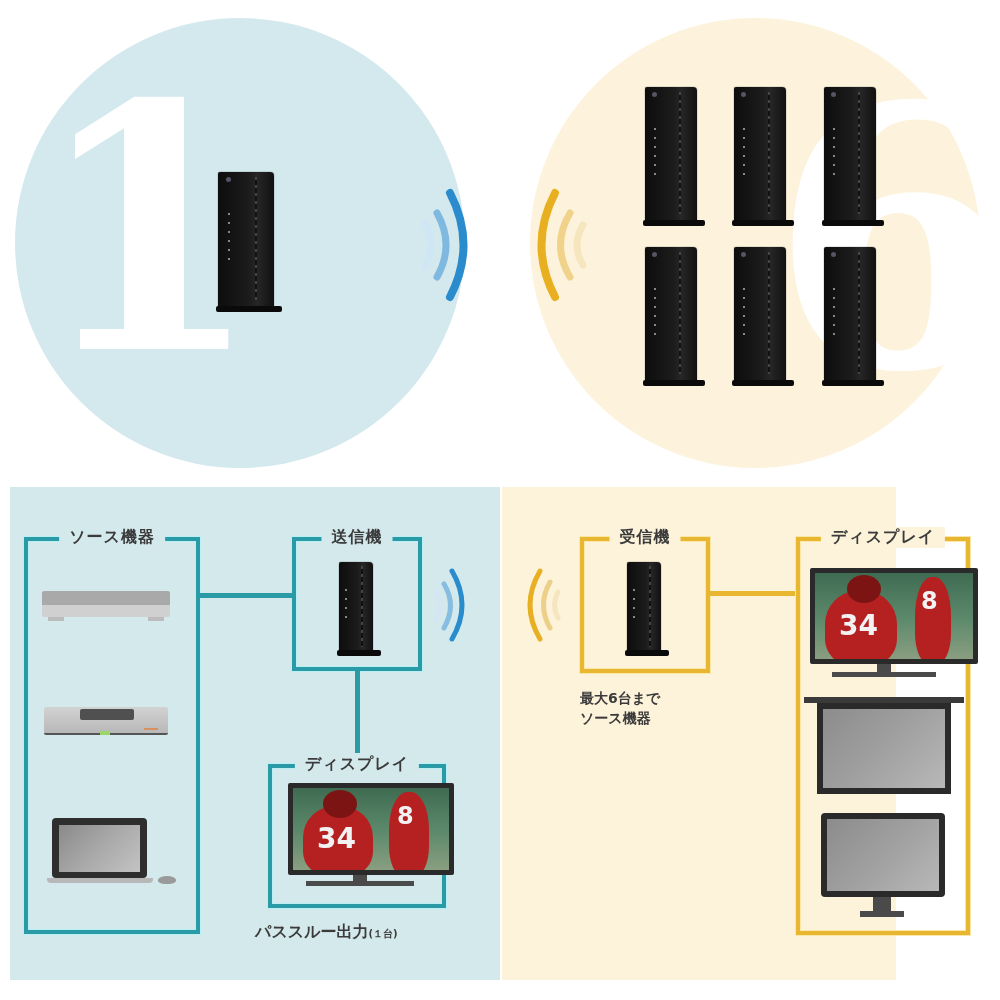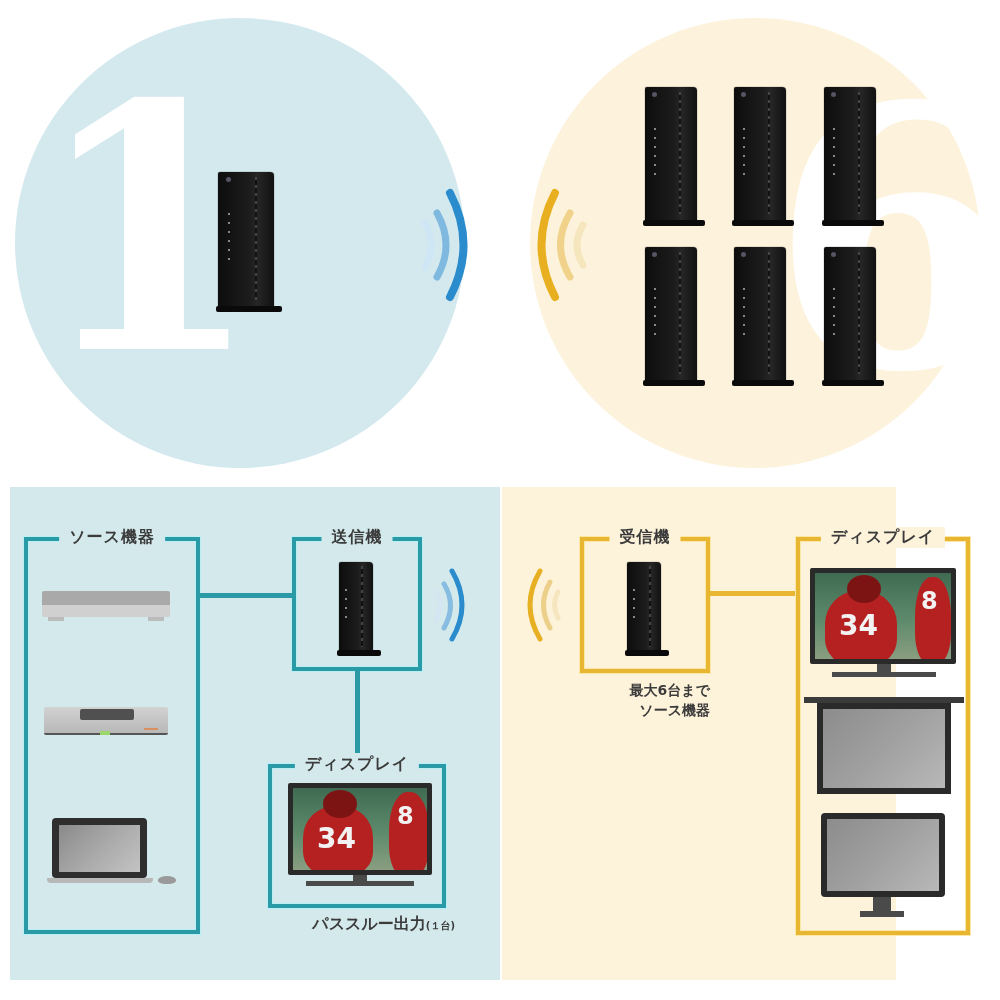--- a/index.html
+++ b/index.html
@@ -39,21 +39,21 @@
                padding:0 10px; font-size:16px; font-weight:bold; color:#3b3b3b; white-space:nowrap;
                letter-spacing:1px; }
   .panel-left .box-label { background:#d4e9ec; }
   .panel-right .box-label { background:#fdf2da; }
 
   .hline { position:absolute; height:5px; }
   .vline { position:absolute; width:5px; }
   .teal { background:#2a9aa6; }
   .gold { background:#e9b631; }
 
-  .caption { position:absolute; font-weight:bold; color:#3b3b3b; text-align:right; }
+  .caption { position:absolute; font-weight:bold; color:#3b3b3b; text-align:left;margin-top:8px; }
 
   
   .recorder { position:absolute; border-radius:2px; }
   .rec1 { left:42px; top:591px; width:128px; height:26px;
           background:linear-gradient(#a9a9a9 0 55%, #d0d0d0 55% 100%); }
   .rec1::before, .rec1::after { content:""; position:absolute; bottom:-4px; width:16px; height:4px; background:#bcbcbc; }
   .rec1::before { left:6px; } .rec1::after { right:6px; }
   .rec2 { left:44px; top:707px; width:124px; height:26px;
           background:linear-gradient(#d2d2d2, #b8b8b8); border-bottom:2px solid #555; }
   .rec2 .slot { position:absolute; left:36px; top:2px; width:54px; height:11px; background:#505050; border-radius:2px; }
@@ -61,21 +61,21 @@
   .rec2 .led2 { position:absolute; right:10px; bottom:3px; width:14px; height:2px; background:#d89060; }
 
   .laptop { position:absolute; left:52px; top:818px; width:95px; height:60px;
             background:#2e2e2e; border-radius:4px; }
   .laptop .scr { position:absolute; left:7px; top:7px; right:7px; bottom:6px;
                  background:linear-gradient(135deg,#8a8a8a 0%,#a9a9a9 50%,#c3c3c3 100%); }
   .laptop-base { position:absolute; left:47px; top:878px; width:106px; height:5px; background:#b8b8b8; border-radius:0 0 4px 4px; }
   .mouse { position:absolute; left:158px; top:876px; width:18px; height:8px; background:#9a9a9a; border-radius:50% 50% 40% 40%; }
 
   
-  .tv { position:absolute; background:#2a2a2a; border-radius:2px; }
+  .tv { position:absolute; background:#2a2a2a; border-radius:2px;padding-left:22px; }
   .tv .scr { position:absolute; left:5px; top:5px; right:5px; bottom:5px; overflow:hidden;
              background:linear-gradient(180deg,#3f6b52 0%,#5e8a6c 55%,#8a9e80 100%); }
   .tv .player { position:absolute; border-radius:45% 45% 35% 35%; background:#b52020; }
   .tv .helmet { position:absolute; border-radius:50%; background:#7d1414; }
   .tv .num { position:absolute; color:#f2f2f2; font-weight:bold; font-family:"DejaVu Sans",sans-serif; }
   .tv-stand { position:absolute; background:#4a4a4a; }
 
   .screen-tv { position:absolute; background:#2a2a2a; }
   .screen-tv .scr { position:absolute; left:6px; top:6px; right:6px; bottom:6px;
                     background:linear-gradient(135deg,#8c8c8c 0%,#a0a0a0 50%,#b8b8b8 100%); }

